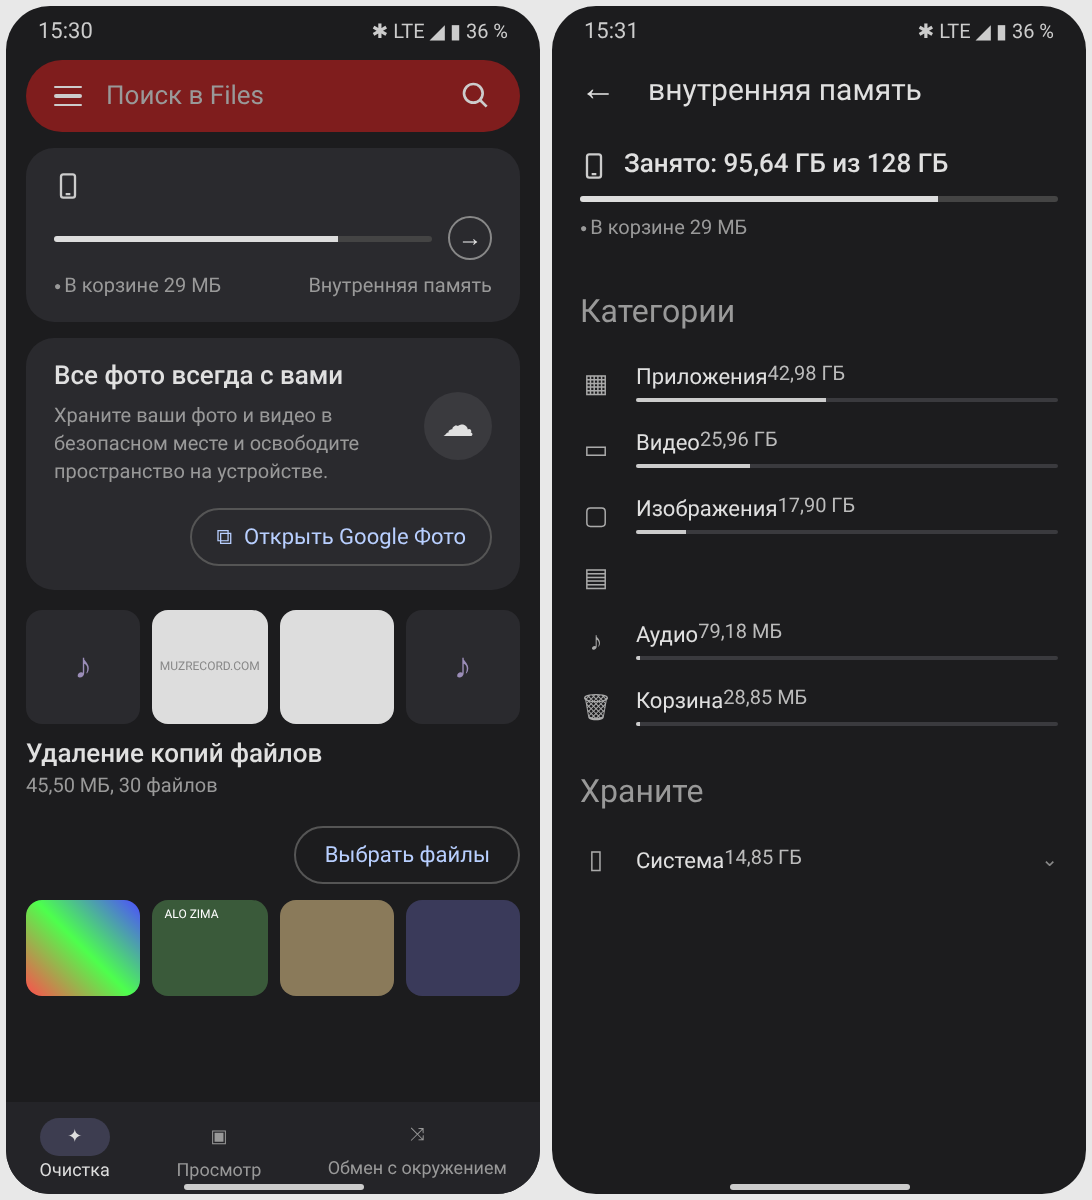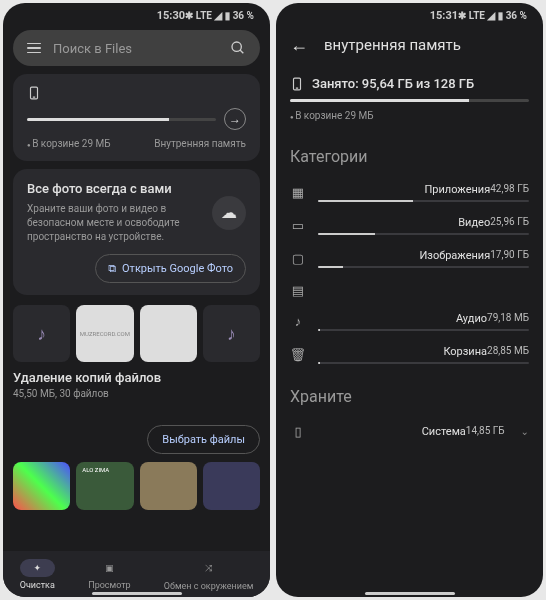--- a/index.html
+++ b/index.html
@@ -1,39 +1,39 @@
 <!DOCTYPE html>
 <html><head>
   <meta charset="utf-8">
   <style>
     * { margin: 0; padding: 0; box-sizing: border-box; }
     body { background: #e8e8e8; font-family: -apple-system, Roboto, sans-serif; display: flex; gap: 6px; padding: 3px; }
     .phone { width: 268px; height: 594px; background: #1c1c1e; border-radius: 22px; overflow: hidden; position: relative; color: #e0e0e0; }
-    .status-bar { display: flex; justify-content: flex-end; align-items: center; padding: 6px 16px 2px; font-size: 11px; font-weight: 700; color: #ccc; }
+    .status-bar { display: flex; justify-content: space-between; align-items: center; padding: 6px 16px 2px; font-size: 11px; font-weight: 400; color: #ccc; }
     .status-right { display: flex; align-items: center; gap: 3px; font-size: 10px; }
-    .search-bar { margin: 6px 10px; background: #404040; border-radius: 22px; display: flex; align-items: center; padding: 10px 14px; gap: 12px; }
+    .search-bar { margin: 6px 10px; background: #7f1d1d; border-radius: 22px; display: flex; align-items: center; padding: 10px 14px; gap: 12px; }
     .hamburger { display: flex; flex-direction: column; gap: 3px; }
     .hamburger span { width: 14px; height: 1.5px; background: #ccc; border-radius: 1px; }
     .search-text { flex: 1; color: #999; font-size: 13px; }
     .search-icon { width: 16px; height: 16px; }
     .card { margin: 8px 10px; background: #2a2a2e; border-radius: 14px; padding: 12px 14px; }
     .storage-row { display: flex; align-items: center; gap: 8px; margin-bottom: 8px; }
     .storage-title { font-size: 13px; font-weight: 500; }
     .progress-row { display: flex; align-items: center; gap: 8px; }
     .progress { flex: 1; height: 3px; background: #444; border-radius: 2px; overflow: hidden; }
     .progress-fill { height: 100%; background: #ddd; }
     .arrow-circle { width: 22px; height: 22px; border: 1.5px solid #888; border-radius: 50%; display: flex; align-items: center; justify-content: center; font-size: 12px; }
     .storage-sub { display: flex; justify-content: space-between; margin-top: 8px; font-size: 10px; color: #999; }
     .storage-sub span:first-child::before { content: "● "; font-size: 6px; vertical-align: middle; }
     .promo-head { display: flex; justify-content: space-between; align-items: center; }
     .promo-title { font-size: 13px; font-weight: 500; margin-bottom: 6px; }
     .promo-text { font-size: 10px; color: #999; line-height: 1.4; max-width: 170px; }
     .cloud-icon { width: 34px; height: 34px; background: #3a3a3e; border-radius: 50%; display: flex; align-items: center; justify-content: center; font-size: 16px; }
     .outline-btn { margin-top: 10px; border: 1px solid #555; border-radius: 18px; padding: 7px 12px; font-size: 11px; color: #b8cfff; display: inline-flex; align-items: center; gap: 6px; float: right; }
-    .outline-btn-center { margin-top: 26px; border: 1px solid #555; border-radius: 18px; padding: 7px 14px; font-size: 11px; color: #b8cfff; display: block; width: fit-content; margin-left: auto; }
+    .outline-btn-center { margin-top: 14px; border: 1px solid #555; border-radius: 18px; padding: 7px 14px; font-size: 11px; color: #b8cfff; display: block; width: fit-content; margin-left: auto; }
     .clearfix::after { content: ""; display: table; clear: both; }
     .thumbs { display: flex; gap: 6px; margin: 10px 10px 0; }
     .thumb { flex: 1; aspect-ratio: 1; border-radius: 8px; display: flex; align-items: center; justify-content: center; font-size: 18px; color: #9b8db8; background: #2a2a2e; overflow: hidden; }
     .thumb-white { background: #ddd; font-size: 6px; color: #888; }
     .dup-card { margin: 8px 10px; }
     .dup-title { font-size: 13px; font-weight: 500; }
     .dup-sub { font-size: 10px; color: #999; margin-top: 3px; }
     .bottom-thumbs { display: flex; gap: 6px; margin: 6px 10px 0; }
     .bthumb { flex: 1; height: 48px; border-radius: 8px; }
     .bt1 { background: linear-gradient(45deg, #ff4d4d, #4dff4d, #4d4dff); }
@@ -51,21 +51,21 @@
     .header2 { display: flex; align-items: center; gap: 16px; padding: 10px 14px; }
     .back-arrow { font-size: 18px; }
     .header2-title { font-size: 15px; }
     .storage2 { padding: 10px 14px; }
     .storage2-sub { font-size: 10px; color: #999; margin-top: 8px; }
     .storage2-sub::before { content: "● "; font-size: 6px; vertical-align: middle; }
     .section-label { font-size: 16px; color: #999; padding: 16px 14px 10px; }
     .cat-row { display: flex; align-items: center; padding: 7px 14px; gap: 12px; }
     .cat-icon { width: 16px; height: 16px; display: flex; align-items: center; justify-content: center; font-size: 13px; color: #aaa; }
     .cat-main { flex: 1; }
-    .cat-head { display: flex; justify-content: flex-end; font-size: 11px; }
+    .cat-head { display: flex; justify-content: flex-start; font-size: 11px; }
     .cat-size { color: #bbb; font-size: 10px; }
     .cat-bar { height: 2px; background: #3a3a3e; border-radius: 1px; margin-top: 4px; overflow: hidden; }
     .cat-fill { height: 100%; background: #ccc; }
     .chev { font-size: 10px; color: #888; margin-left: 4px; }
     svg { display: block; }
   </style>
 </head>
 <body>
 
 <div class="phone">

